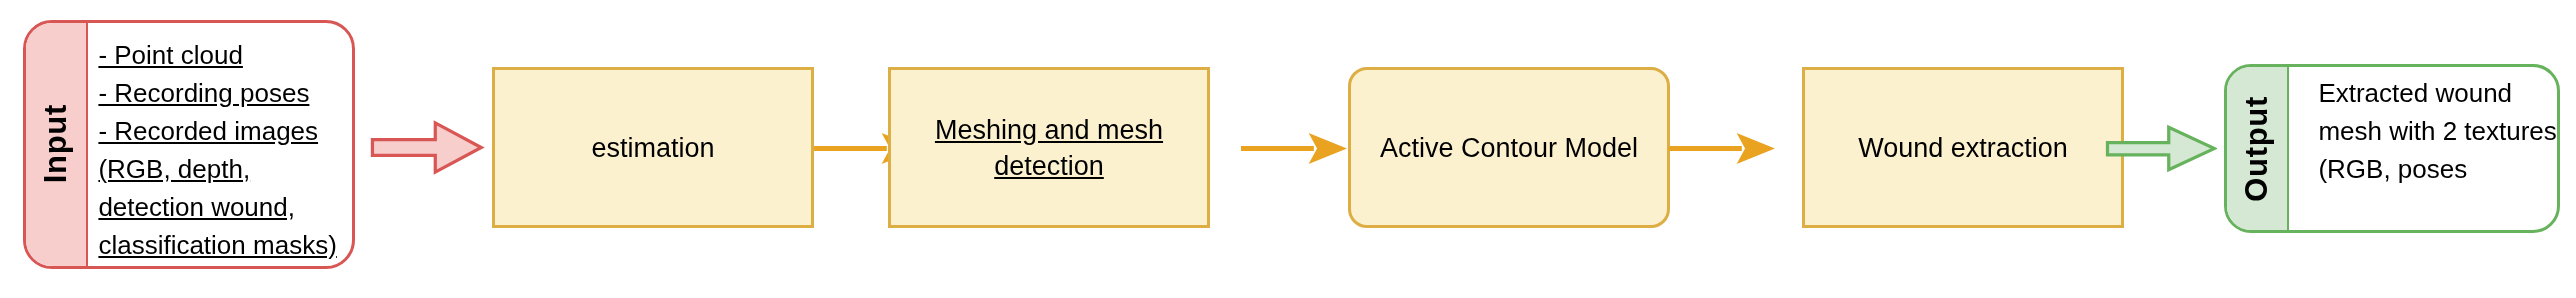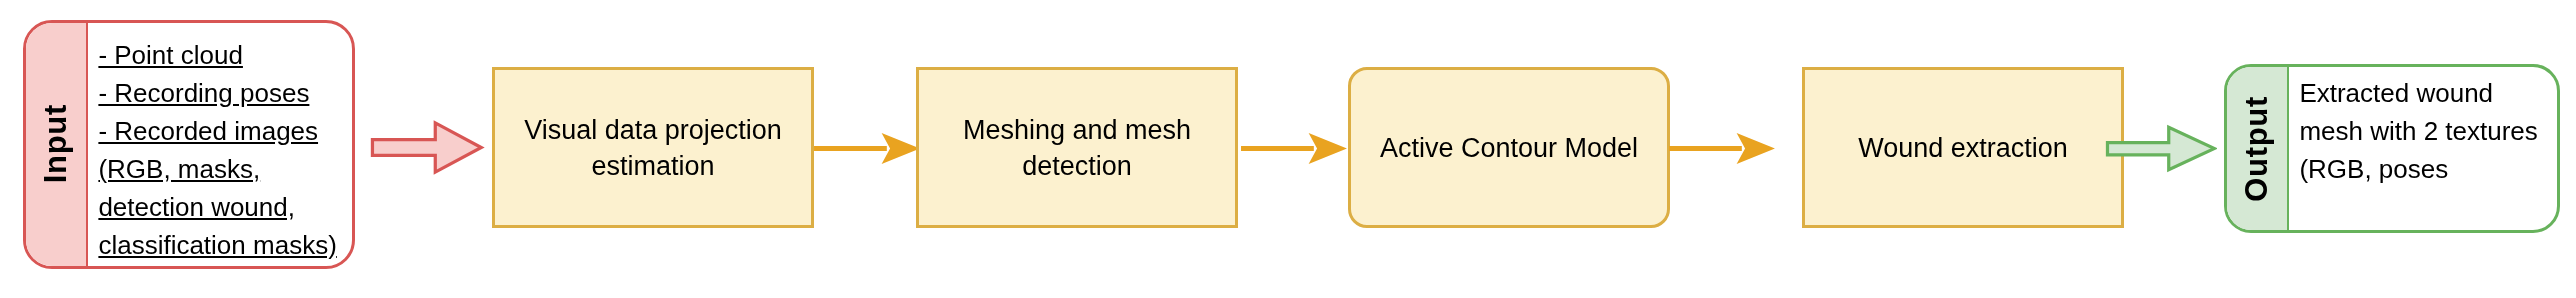--- a/index.html
+++ b/index.html
@@ -56,42 +56,42 @@
     font-weight: bold;
     letter-spacing: 0.7px;
     white-space: nowrap;
   }
   .terminal-content {
     flex: 1 1 auto;
     padding: 13px 3.9px 0 10.4px;
     white-space: nowrap;
   }
   .terminal-box.red .terminal-content { padding-top: 13px; font-size: 26px; line-height: 38px; text-decoration: underline; }
-  .terminal-box.green .terminal-content { padding-top: 6.5px; font-size: 26px; line-height: 38px; }
+  .terminal-box.green .terminal-content { padding-top: 6.5px; font-size: 26px; line-height: 38px; margin-left: 19px; }
   .text-line { display: block; }
 
   
   .stage-box {
     position: absolute;
     top: 67px;
     width: 322px;
     height: 161px;
     box-sizing: border-box;
     background: #fcf1cf;
     border: 3.3px solid #dcae44;
     display: flex;
     flex-direction: column;
     align-items: center;
     justify-content: center;
     text-align: center;
     font-size: 27px;
     line-height: 36px;
   }
   #stage-0 { left: 492px; }
-  #stage-1 { left: 916px; }
+  #stage-1 { left: 888px; text-decoration: underline; }
   #stage-2 { left: 1348px; border-radius: 19px; }
   #stage-3 { left: 1774px; margin-left: 28px; }
 
   
   .connector {
     position: absolute;
     top: 129px;
     width: 106px;
     height: 39px;
   }
@@ -109,32 +109,31 @@
 <div id="canvas">
 
   <div class="terminal-box red">
     <div class="terminal-strip">
       <span class="terminal-label">Input</span>
     </div>
     <div class="terminal-content">
       <span class="text-line">- Point cloud</span>
       <span class="text-line">- Recording poses</span>
       <span class="text-line">- Recorded images</span>
-      <span class="text-line">(RGB, masks,</span>
+      <span class="text-line">(RGB, depth,</span>
       <span class="text-line">detection wound,</span>
       <span class="text-line">classification masks)</span>
     </div>
   </div>
 
   <svg class="block-arrow" id="input-arrow" width="115" height="57" viewBox="0 0 176 88">
     <path d="M3,32 L100,32 L100,6 L171,44 L100,82 L100,56 L3,56 Z" fill="#f8cecc" stroke="#d85654" stroke-width="5" stroke-linejoin="miter"></path>
   </svg>
 
   <div class="stage-box" id="stage-0">
-    <span class="text-line">Visual data projection</span>
     <span class="text-line">estimation</span>
   </div>
 
   <svg class="connector" id="connector-0" width="106" height="39" viewBox="0 0 163 60">
     <line x1="0" y1="30" x2="112" y2="30" stroke="#e9a320" stroke-width="8"></line>
     <path d="M163,30 L104,6 L117,30 L104,54 Z" fill="#e9a320"></path>
   </svg>
 
   <div class="stage-box" id="stage-1">
     <span class="text-line">Meshing and mesh</span>

